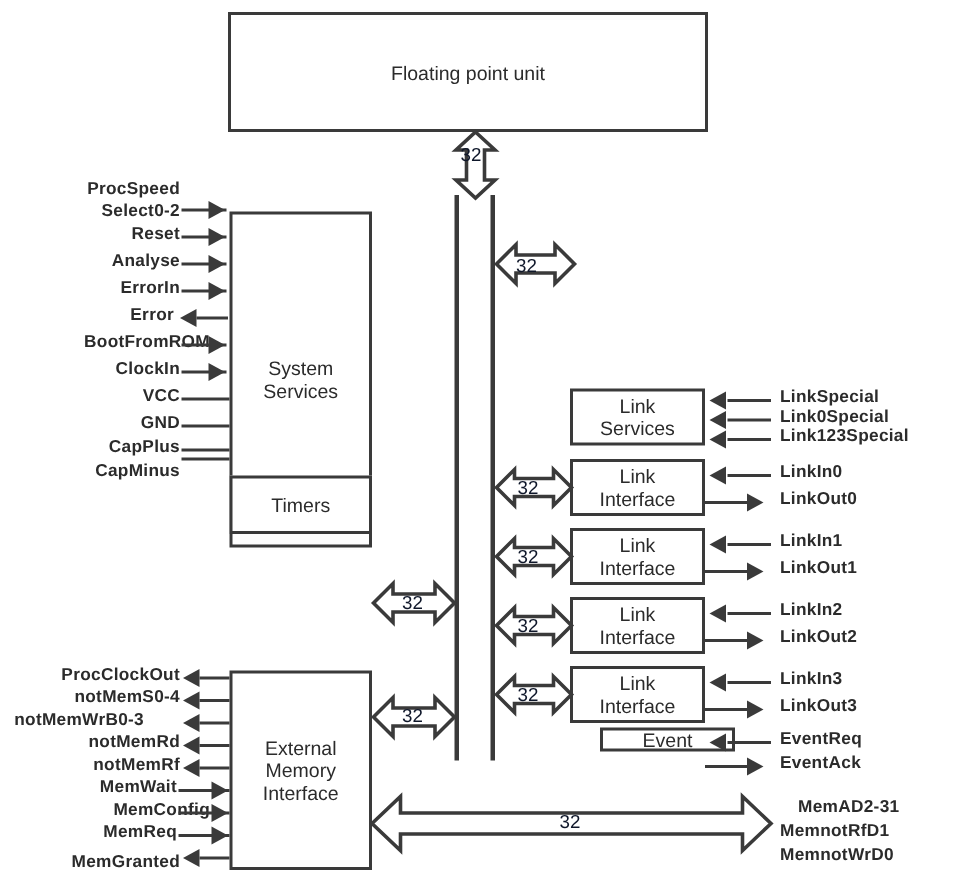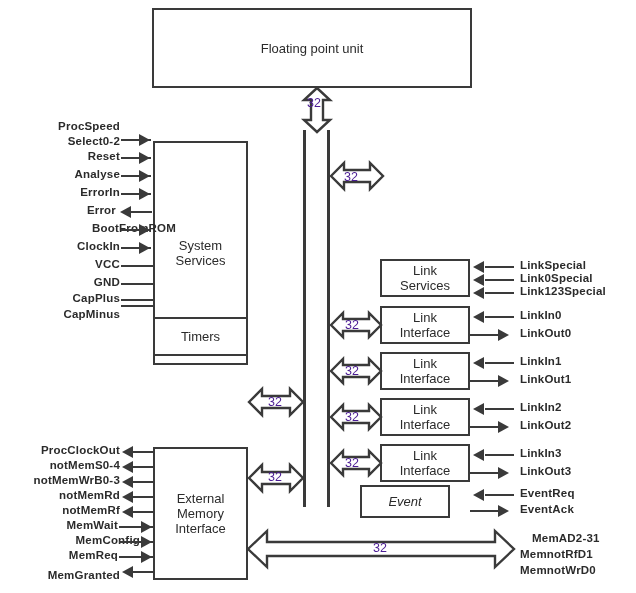--- a/index.html
+++ b/index.html
@@ -60,21 +60,21 @@
   }
   .sig.r{text-align:right;}
   .sig.l{text-align:center;}
 
   
   .bus{position:absolute;}
   .bus svg{display:block;}
   .busnum{
     position:absolute;
     font-size:12.5px;
-    color:#4c1d95;
+    color:#0f172a;
     white-space:nowrap;
   }
   
   .vbus{
     position:absolute;
     box-sizing:border-box;
     border-left:3px solid #3a3a3a;
     border-right:3px solid #3a3a3a;
     background:#fff;
   }
@@ -105,21 +105,21 @@
 
   <div class="blk" style="left:380px;top:352px;width:90px;height:38px;">Link
 Interface</div>
 
   <div class="blk" style="left:380px;top:398px;width:90px;height:38px;">Link
 Interface</div>
 
   <div class="blk" style="left:380px;top:444px;width:90px;height:38px;">Link
 Interface</div>
 
-  <div class="blk" style="left:360px;top:485px;width:90px;height:33px;font-style:italic;">Event</div>
+  <div class="blk" style="left:400px;top:485px;width:90px;height:16px;">Event</div>
 
   <div class="vbus" style="left:303px;top:130px;width:27px;height:377px;"></div>
 
   <div class="bus" style="left:296px;top:86px;">
     <svg width="42" height="48" viewBox="0 0 42 48">
       <path d="M21 2 L34 14 L27 14 L27 34 L34 34 L21 46 L8 34 L15 34 L15 14 L8 14 Z" fill="#ffffff" stroke="#3a3a3a" stroke-width="2.4" stroke-linejoin="miter"></path>
     </svg>
   </div>
   <div class="busnum" style="left:307px;top:96px;">32</div>
 
@@ -193,21 +193,21 @@
   <div class="ah right" style="left:139px;top:170px;"></div>
 
   <div class="sig r" style="left:10px;top:186px;width:110px;">ErrorIn</div>
   <div class="wire" style="left:121px;top:193px;width:30px;"></div>
   <div class="ah right" style="left:139px;top:188px;"></div>
 
   <div class="sig r" style="left:10px;top:204px;width:106px;">Error</div>
   <div class="wire" style="left:131px;top:211px;width:21px;"></div>
   <div class="ah left" style="left:120px;top:206px;"></div>
 
-  <div class="sig r" style="left:0px;top:222px;width:140px;margin-left:36px;">BootFromROM</div>
+  <div class="sig r" style="left:0px;top:222px;width:140px;">BootFromROM</div>
   <div class="wire" style="left:121px;top:229px;width:30px;"></div>
   <div class="ah right" style="left:139px;top:224px;"></div>
 
   <div class="sig r" style="left:10px;top:240px;width:110px;">ClockIn</div>
   <div class="wire" style="left:121px;top:247px;width:30px;"></div>
   <div class="ah right" style="left:139px;top:242px;"></div>
 
   <div class="sig r" style="left:10px;top:258px;width:110px;">VCC</div>
   <div class="wire" style="left:121px;top:265px;width:32px;"></div>
 
@@ -221,21 +221,21 @@
   <div class="wire" style="left:121px;top:305px;width:32px;"></div>
 
   <div class="sig r" style="left:0px;top:444px;width:120px;">ProcClockOut</div>
   <div class="wire" style="left:133px;top:451px;width:20px;"></div>
   <div class="ah left" style="left:122px;top:446px;"></div>
 
   <div class="sig r" style="left:0px;top:459px;width:120px;">notMemS0-4</div>
   <div class="wire" style="left:133px;top:466px;width:20px;"></div>
   <div class="ah left" style="left:122px;top:461px;"></div>
 
-  <div class="sig r" style="left:0px;top:474px;width:120px;text-align:right;">notMemWrB0-3</div>
+  <div class="sig r" style="left:0px;top:474px;width:96px;text-align:right;">notMemWrB0-3</div>
   <div class="wire" style="left:133px;top:481px;width:20px;"></div>
   <div class="ah left" style="left:122px;top:476px;"></div>
 
   <div class="sig r" style="left:0px;top:489px;width:120px;">notMemRd</div>
   <div class="wire" style="left:133px;top:496px;width:20px;"></div>
   <div class="ah left" style="left:122px;top:491px;"></div>
 
   <div class="sig r" style="left:0px;top:504px;width:120px;text-align:right;">notMemRf</div>
   <div class="wire" style="left:133px;top:511px;width:20px;"></div>
   <div class="ah left" style="left:122px;top:506px;"></div>

